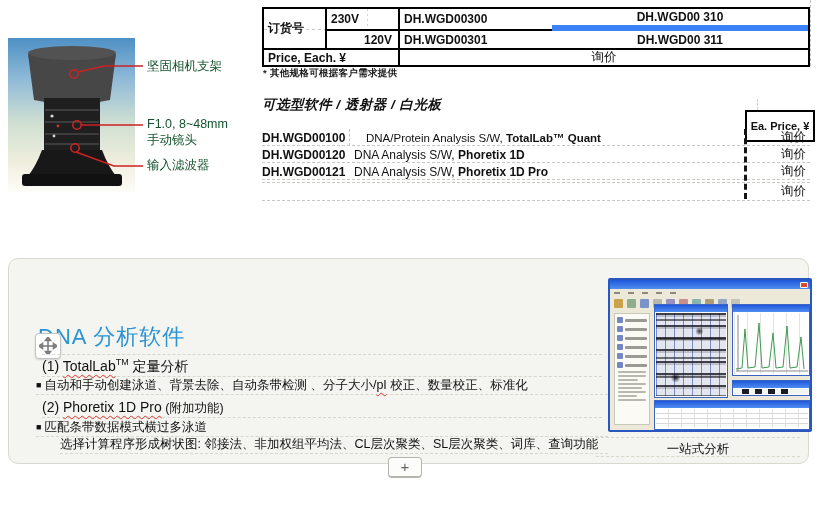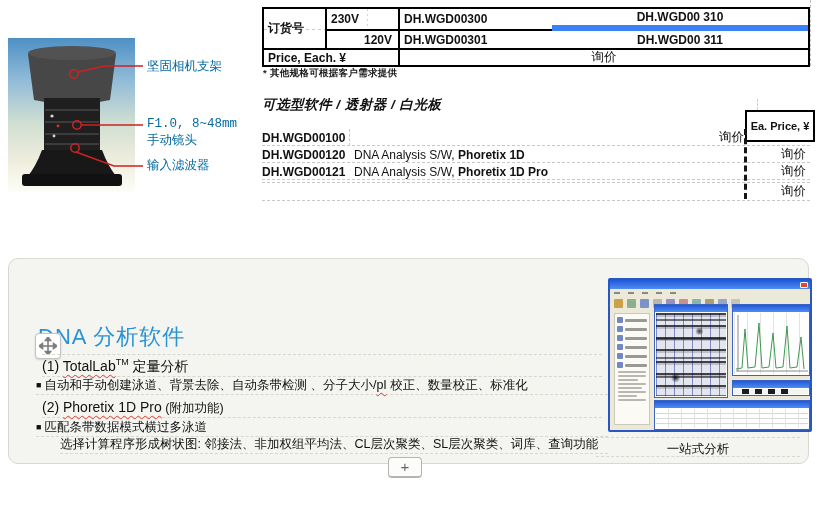--- a/index.html
+++ b/index.html
@@ -3,21 +3,21 @@
 <meta charset="utf-8">
 <style>
   * { margin:0; padding:0; box-sizing:border-box; }
   html,body { width:818px; height:514px; background:#fff; overflow:hidden;
     font-family:"Liberation Sans","DejaVu Sans",sans-serif; color:#111; }
   .abs { position:absolute; }
   #stage { position:relative; width:818px; height:514px; background:#fff; }
 
   
   #figure-svg { left:8px; top:38px; }
-  .callout-label { font-size:12.5px; color:#0369a1; line-height:15px; white-space:nowrap; }
+  .callout-label { font-size:12.5px; color:#14532d; line-height:15px; white-space:nowrap; }
 
   
   #order-table { left:262px; top:7px; display:grid;
     grid-template-columns:63px 73px 152px 256px; grid-template-rows:22px 17px 17px;
     border:2px solid #000; background:#fff; font-size:12px; }
   #order-table .cell { display:flex; align-items:center; padding:0 4px; overflow:hidden; }
   .c-label { grid-row:1/3; grid-column:1; border-right:2px solid #000; font-weight:bold;
     background:repeating-linear-gradient(90deg,#c9c9c9 0 3px,transparent 3px 6px) no-repeat 0 20px / 100% 1px; }
   .c-v1 { grid-row:1; grid-column:2; border-right:2px solid #000; border-bottom:2px solid #000; font-weight:bold;
     background:repeating-linear-gradient(180deg,#d4d4d4 0 2px,transparent 2px 5px) no-repeat 40px 0 / 1px 100%; }
@@ -149,21 +149,21 @@
     <g stroke="#cc2222" stroke-width="1.6" fill="none">
       <circle cx="66" cy="36" r="4.2"></circle>
       <polyline points="70,34 96,28 135,28"></polyline>
       <circle cx="69" cy="87" r="4.2"></circle>
       <polyline points="73,87 135,87"></polyline>
       <circle cx="67" cy="110" r="4.2"></circle>
       <polyline points="68,114 106,128 135,128"></polyline>
     </g>
   </svg>
   <div class="abs callout-label" style="left:147px;top:59px;">坚固相机支架</div>
-  <div class="abs callout-label" style="left:147px;top:117px;font-family:Liberation Mono, monospace;">F1.0, 8~48mm</div>
+  <div class="abs callout-label" style="left:147px;top:117px;">F1.0, 8~48mm</div>
   <div class="abs callout-label" style="left:147px;top:133px;">手动镜头</div>
   <div class="abs callout-label" style="left:147px;top:158px;">输入滤波器</div>
 
   <div id="order-table" class="abs">
     <div class="cell c-label">订货号</div>
     <div class="cell c-v1">230V</div>
     <div class="cell c-a1">DH.WGD00300</div>
     <div class="cell c-b1">DH.WGD00 310</div>
     <div class="cell c-v2">120V</div>
     <div class="cell c-a2">DH.WGD00301</div>
@@ -173,20 +173,21 @@
   </div>
   <div id="table-edge-dash" class="abs"></div>
   <div id="footnote" class="abs">* 其他规格可根据客户需求提供</div>
 
   <div id="opt-title" class="abs">可选型软件 / 透射器 / 白光板</div>
   <div id="price-header-grid" class="abs"></div>
   <div id="price-header" class="abs">Ea. Price, ¥</div>
   <div id="opt-rows" class="abs">
     <div class="opt-row first">
       <span class="opt-code">DH.WGD00100</span>
+      <span class="opt-desc"><span>DNA/Protein Analysis S/W, </span><span class="opt-prod wavy">TotalLab™ Quant</span></span>
       <span class="opt-price">询价</span>
     </div>
     <div class="opt-row">
       <span class="opt-code">DH.WGD00120</span>
       <span class="opt-desc"><span>DNA Analysis S/W, </span><span class="opt-prod wavy">Phoretix 1D</span></span>
       <span class="opt-price">询价</span>
     </div>
     <div class="opt-row">
       <span class="opt-code">DH.WGD00121</span>
       <span class="opt-desc"><span>DNA Analysis S/W, </span><span class="opt-prod wavy">Phoretix 1D Pro</span></span>

